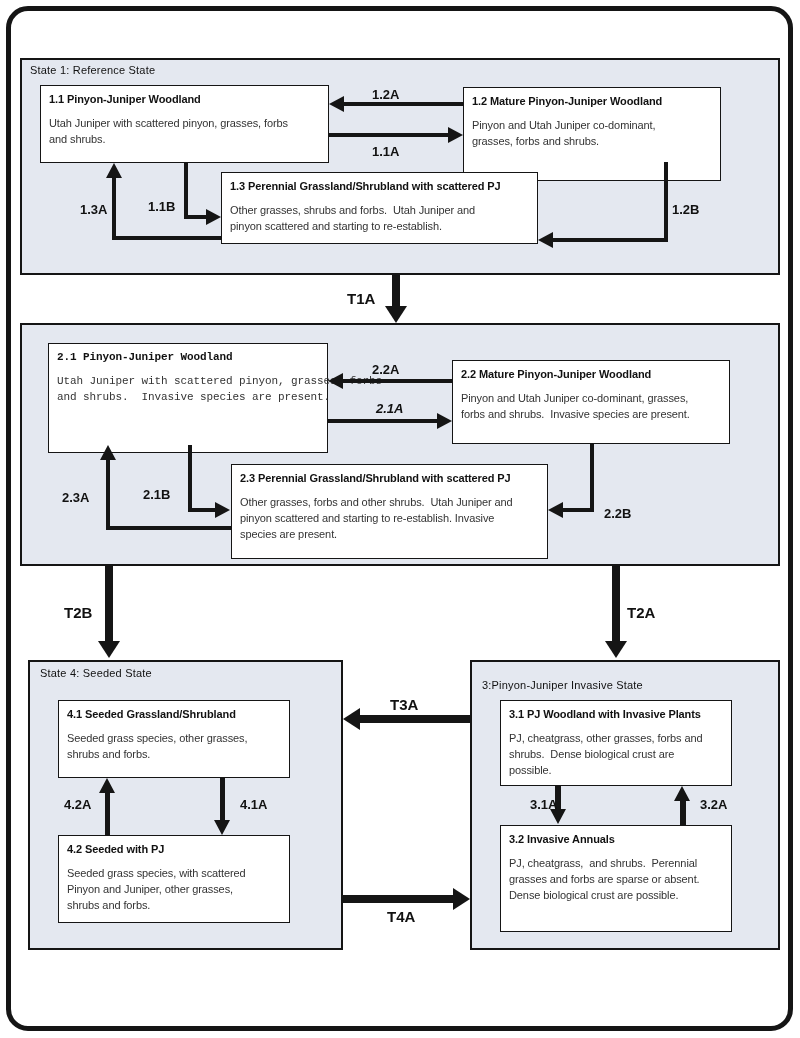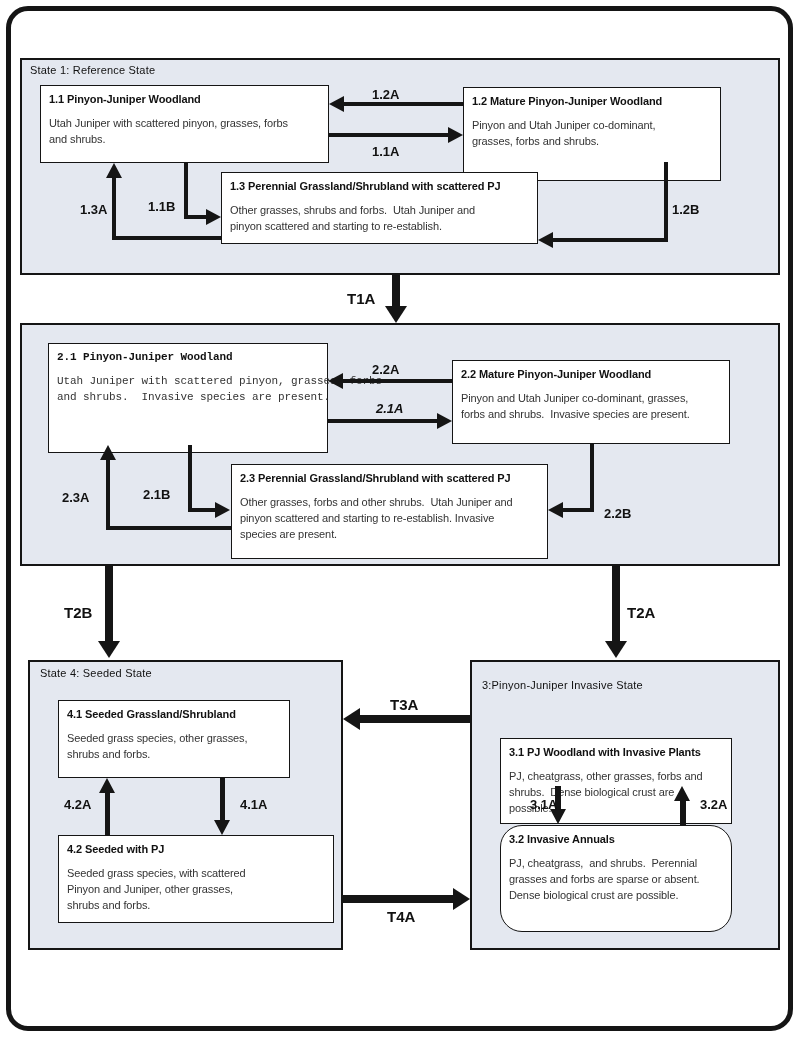--- a/index.html
+++ b/index.html
@@ -140,45 +140,45 @@
   <div class="tlabel" style="left:627px;top:604px;">T2A</div>
 
   <div class="panel" style="left:28px;top:660px;width:315px;height:290px;"></div>
   <div class="panel-title" style="left:40px;top:667px;">State 4: Seeded State</div>
 
   <div class="node" style="left:58px;top:700px;width:232px;height:78px;">
     <p class="node-title">4.1 Seeded Grassland/Shrubland</p>
     <p class="node-body">Seeded grass species, other grasses,
 shrubs and forbs.</p>
   </div>
-  <div class="node" style="left:58px;top:835px;width:276px;height:88px;">
+  <div class="node" style="left:58px;top:835px;width:232px;height:88px;">
     <p class="node-title">4.2 Seeded  with PJ</p>
     <p class="node-body">Seeded grass species, with scattered
 Pinyon and Juniper, other grasses,
 shrubs and forbs.</p>
   </div>
 
   <div class="ah ah-up" style="left:99px;top:778px;"></div>
   <div class="vline" style="left:105px;top:792px;width:5px;height:43px;"></div>
   <div class="alabel" style="left:64px;top:797px;">4.2A</div>
 
   <div class="vline" style="left:220px;top:778px;width:5px;height:43px;"></div>
   <div class="ah ah-down" style="left:214px;top:820px;"></div>
   <div class="alabel" style="left:240px;top:797px;">4.1A</div>
 
   <div class="panel" style="left:470px;top:660px;width:310px;height:290px;"></div>
   <div class="panel-title" style="left:482px;top:667px;margin-top:12px;">3:Pinyon-Juniper Invasive State</div>
 
-  <div class="node" style="left:500px;top:700px;width:232px;height:86px;margin-top:38px;">
+  <div class="node" style="left:500px;top:700px;width:232px;height:86px;">
     <p class="node-title">3.1 PJ Woodland with Invasive Plants</p>
     <p class="node-body">PJ, cheatgrass, other grasses, forbs and
 shrubs.  Dense biological crust are
 possible.</p>
   </div>
-  <div class="node" style="left:500px;top:825px;width:232px;height:107px;border-radius:22px;">
+  <div class="node" style="left:500px;top:825px;width:232px;height:107px;">
     <p class="node-title">3.2 Invasive  Annuals</p>
     <p class="node-body">PJ, cheatgrass,  and shrubs.  Perennial
 grasses and forbs are sparse or absent.
 Dense biological crust are possible.</p>
   </div>
 
   <div class="vline" style="left:555px;top:786px;width:6px;height:25px;"></div>
   <div class="ah ah-down" style="left:550px;top:809px;"></div>
   <div class="alabel" style="left:506px;top:797px;margin-left:24px;">3.1A</div>
 

